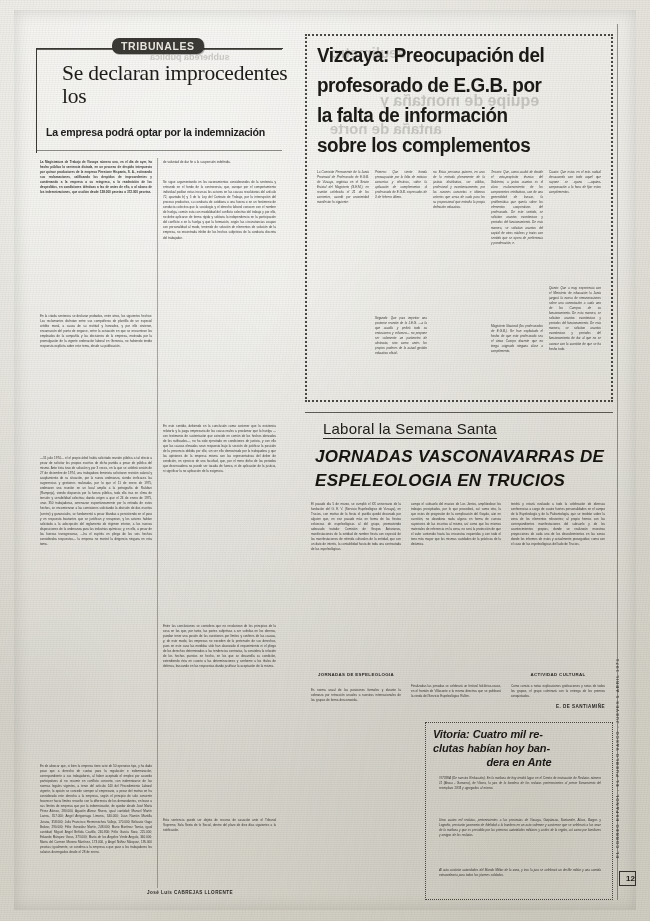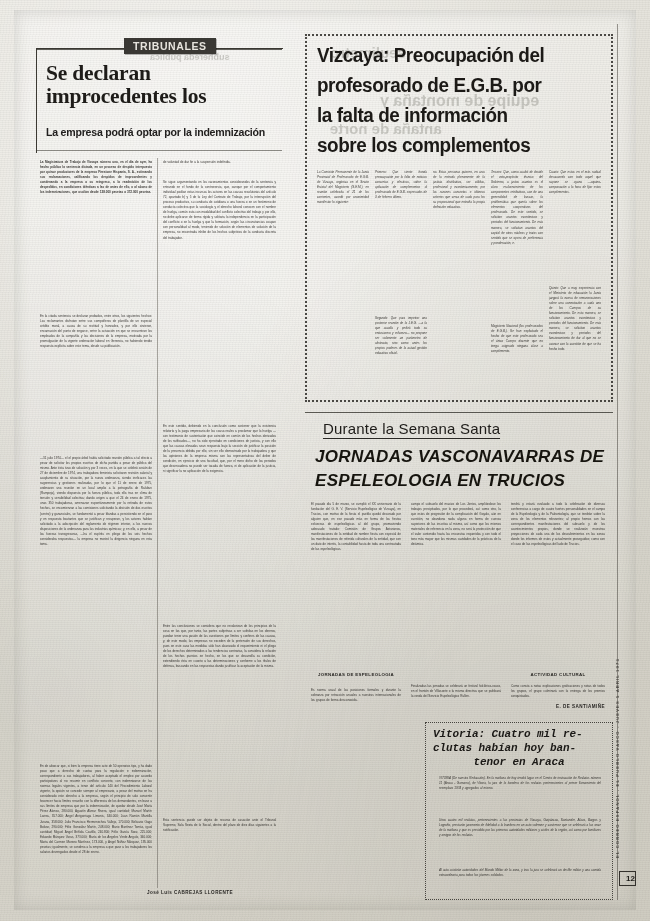--- a/index.html
+++ b/index.html
@@ -88,24 +88,25 @@
     font-weight: bold;
     font-size: 10.5px;
     letter-spacing: .6px;
     padding: 1.5px 9px 2px 9px;
     font-family: "Liberation Sans", sans-serif;
     box-shadow: 1px 1px 0 rgba(0,0,0,.25);
   }
   .hl-serif {
     position: absolute;
     font-family: "Liberation Serif", serif;
-    font-weight: bold;
+    font-weight: normal;
     color: #1e1c19;
     letter-spacing: -0.2px;
     line-height: 1.06;
+    margin-left: 16px;
   }
   .sub-cond {
     position: absolute;
     font-family: "Liberation Sans", sans-serif;
     font-weight: bold;
     font-size: 11.4px;
     color: #232120;
     letter-spacing: -0.25px;
     transform: scaleX(.93);
     transform-origin: left center;
@@ -174,21 +175,21 @@
   
   #sec-vitoria { left: 425px; top: 722px; width: 188px; height: 178px; }
   .dotframe2 {
     position: absolute;
     inset: 0;
     border: 1.9px dotted #33312c;
     opacity: .85;
   }
   .hl-italic-sm {
     position: absolute;
-    font-family: Liberation Mono, monospace;
+    font-family: Liberation Sans, sans-serif;
     font-weight: bold;
     font-style: italic;
     font-size: 11px;
     line-height: 13.4px;
     color: #1d1b18;
     letter-spacing: -0.1px;
   }
 
   
   #spine {
@@ -248,21 +249,21 @@
   <div class="ghost" style="left:330px; top:44px; font-size:15px;">seulimetro</div>
   <div class="ghost" style="left:380px; top:92px; font-size:16px;">equipe de montaña y</div>
   <div class="ghost" style="left:330px; top:120px; font-size:15px;">antaña de norte</div>
   <div class="ghost" style="left:150px; top:52px; font-size:9px;">subhereda pública</div>
 
   <div class="blk" id="sec-tribunales">
 
     <div class="frame-l" style="left:0px; top:6px; width:246px; height:104px;"></div>
     <div class="hr" style="left:0px; top:6px; width:246px; height:1.6px;"></div>
 
-    <div class="kicker" style="left:88px; top:-4px;">TRIBUNALES</div>
+    <div class="kicker" style="left:76px; top:-4px;border-radius:7px;">TRIBUNALES</div>
 
     <div class="hl-serif" style="left:10px; top:20px; width:236px; font-size:21.5px;">Se declaran improcedentes los</div>
 
     <div class="sub-cond" style="left:10px; top:84px; width:246px;">La empresa podrá optar por la indemnización</div>
 
     <div class="hr" style="left:0px; top:108px; width:246px; height:1.1px; opacity:.55;"></div>
 
     <div class="col-rule" style="left:121px; top:116px; width:0.9px; height:730px;"></div>
 
     <div class="micro" style="left:4px; top:118px; width:112px; height:152px;">
@@ -299,21 +300,21 @@
     <div class="micro it" style="left:186px; top:136px; width:52px; height:150px;">Tercero: Que, como acabó de decidir el voto-propósito técnico del Gobierno, a justos asuntos es el claro esclarecimiento de los componentes retributivos, con de una generalidad de buscar, la problemática que quería sobre los elementos cooperativos del profesorado. De este sentido, se solicitan asuntos económicos y periodos del funcionamiento. De esta manera, se solicitan asuntos del capital de otros núcleos y tratos con sentido que se opera de preferencia y ponderación, e.</div>
     <div class="micro it" style="left:186px; top:290px; width:52px; height:100px;">Magisterio Nacional (los profesorados de E.G.B.). Se han explicitado el hecho de que este profesorado sea el único Cuerpo docente que no tenga asignado ninguna clase a complemento.</div>
 
     <div class="micro it" style="left:244px; top:136px; width:52px; height:110px;">Cuarto: Que estas en el más radical desacuerdo con todo aquel que supone se ayuna —aquino- comparación a la hora de fijar estos complementos.</div>
     <div class="micro it" style="left:244px; top:252px; width:52px; height:138px;">Quinto: Que a muy experiencia con el Ministerio de educación la Junta juzgará la nueva de remuneraciones sobre una connotación a cada uno de los Cuerpos de su funcionamiento. De esta manera, se solicitan asuntos económicos y periodos del funcionamiento. De esta manera, se solicitan asuntos económicos y periodos del funcionamiento de dar al que no se avance con la cuestión de que se ha hecha todo.</div>
   </div>
 
   <div class="blk" id="sec-espeleo">
     <div class="hr" style="left:0px; top:0px; width:308px; height:1.3px;"></div>
 
-    <div class="hl-light-ul" style="left:18px; top:8px;">Durante la Semana Santa</div>
+    <div class="hl-light-ul" style="left:18px; top:8px;">Laboral la Semana Santa</div>
 
     <div class="hl-bolditalic" style="left:10px; top:34px; width:296px;">JORNADAS VASCONAVARRAS DE</div>
     <div class="hl-bolditalic" style="left:10px; top:58px; width:296px;">ESPELEOLOGIA EN TRUCIOS</div>
 
     <div class="micro" style="left:6px; top:90px; width:90px; height:166px;">El pasado día 5 de marzo, se cumplió el XX aniversario de la fundación del G. E. V. (Servicio Espeleológico de Vizcaya), en Trucios, con motivo de la fiesta el pueblo quedó decorado por alguien que, en ese pasado más en forma de las fiestas esfuerzas de espeleológicas al del grupo, promoviendo adecuado tratado: Comisión de Grupos Asturianos, manifestaciones de la entidad de nombre fiesta con especial de las manifestaciones de referida culturales de la entidad, que con un dato de interés, la contabilidad hasta de toda una contrastada de las espeleológicas.</div>
     <div class="subhead" style="left:6px; top:260px; width:90px;">
       <span>JORNADAS DE
 ESPELEOLOGIA</span>
     </div>
     <div class="micro" style="left:6px; top:276px; width:90px; height:56px;">Es norma usual de las posiciones formales y durante la cobranza por retracción anuales a nuestras internacionales de los grupos de forma desconocida.</div>
@@ -326,21 +327,21 @@
     <div class="micro" style="left:206px; top:272px; width:94px; height:28px;">Como consta a notas explicaciones graficaciones y notas de todos los grupos, el grupo culminará con la entrega de los premios conquistados.</div>
 
     <div class="byline" style="left:206px; top:292px; width:94px; text-align:right;">E. DE SANTIAMIÑE</div>
   </div>
 
   <div class="blk" id="sec-vitoria">
     <div class="dotframe2"></div>
 
     <div class="hl-italic-sm" style="left:8px; top:6px; width:172px; text-align:justify;">Vitoria: Cuatro mil re-</div>
     <div class="hl-italic-sm" style="left:8px; top:20px; width:172px; text-align:justify;">clutas habían hoy ban-</div>
-    <div class="hl-italic-sm" style="left:8px; top:34px; width:172px; text-align:center;">tenor en Araca</div>
+    <div class="hl-italic-sm" style="left:8px; top:34px; width:172px; text-align:center;">dera en Ante</div>
 
     <div class="micro it" style="left:14px; top:54px; width:162px; height:38px;">VITORIA (De nuestra Redacción). En la mañana de hoy tendrá lugar en el Centro de instrucción de Reclutas número 11 (Araca - Gamarra), de Vitoria, la jura de la bandera de los reclutas pertenecientes al primer llamamiento del reemplazo 1974 y agregados al mismo.</div>
     <div class="micro it" style="left:14px; top:96px; width:162px; height:46px;">Unos cuatro mil reclutas, pertenecientes a las provincias de Vizcaya, Guipúzcoa, Santander, Álava, Burgos y Logroño, prestarán juramento de fidelidad a la bandera en un acto solemne y castrense que se celebrará a las once de la mañana y que es presidido por las primeras autoridades militares y civiles de la región, así como por familiares y amigos de los reclutas.</div>
     <div class="micro it" style="left:14px; top:146px; width:162px; height:26px;">Al acto asistirán autoridades del Mando Militar de la zona, y tras la jura se celebrará un desfile militar y una comida extraordinaria para todos los jóvenes soldados.</div>
   </div>
 
   <div id="spine">
     <div class="vrule" style="left:0px; top:0px; width:1px; height:876px;"></div>
     <div class="vtext">EL CORREO ESPANOL - EL PUEBLO VASCO - JUEVES 5 ABRIL 1973</div>
     <div class="pagenum">12</div>

